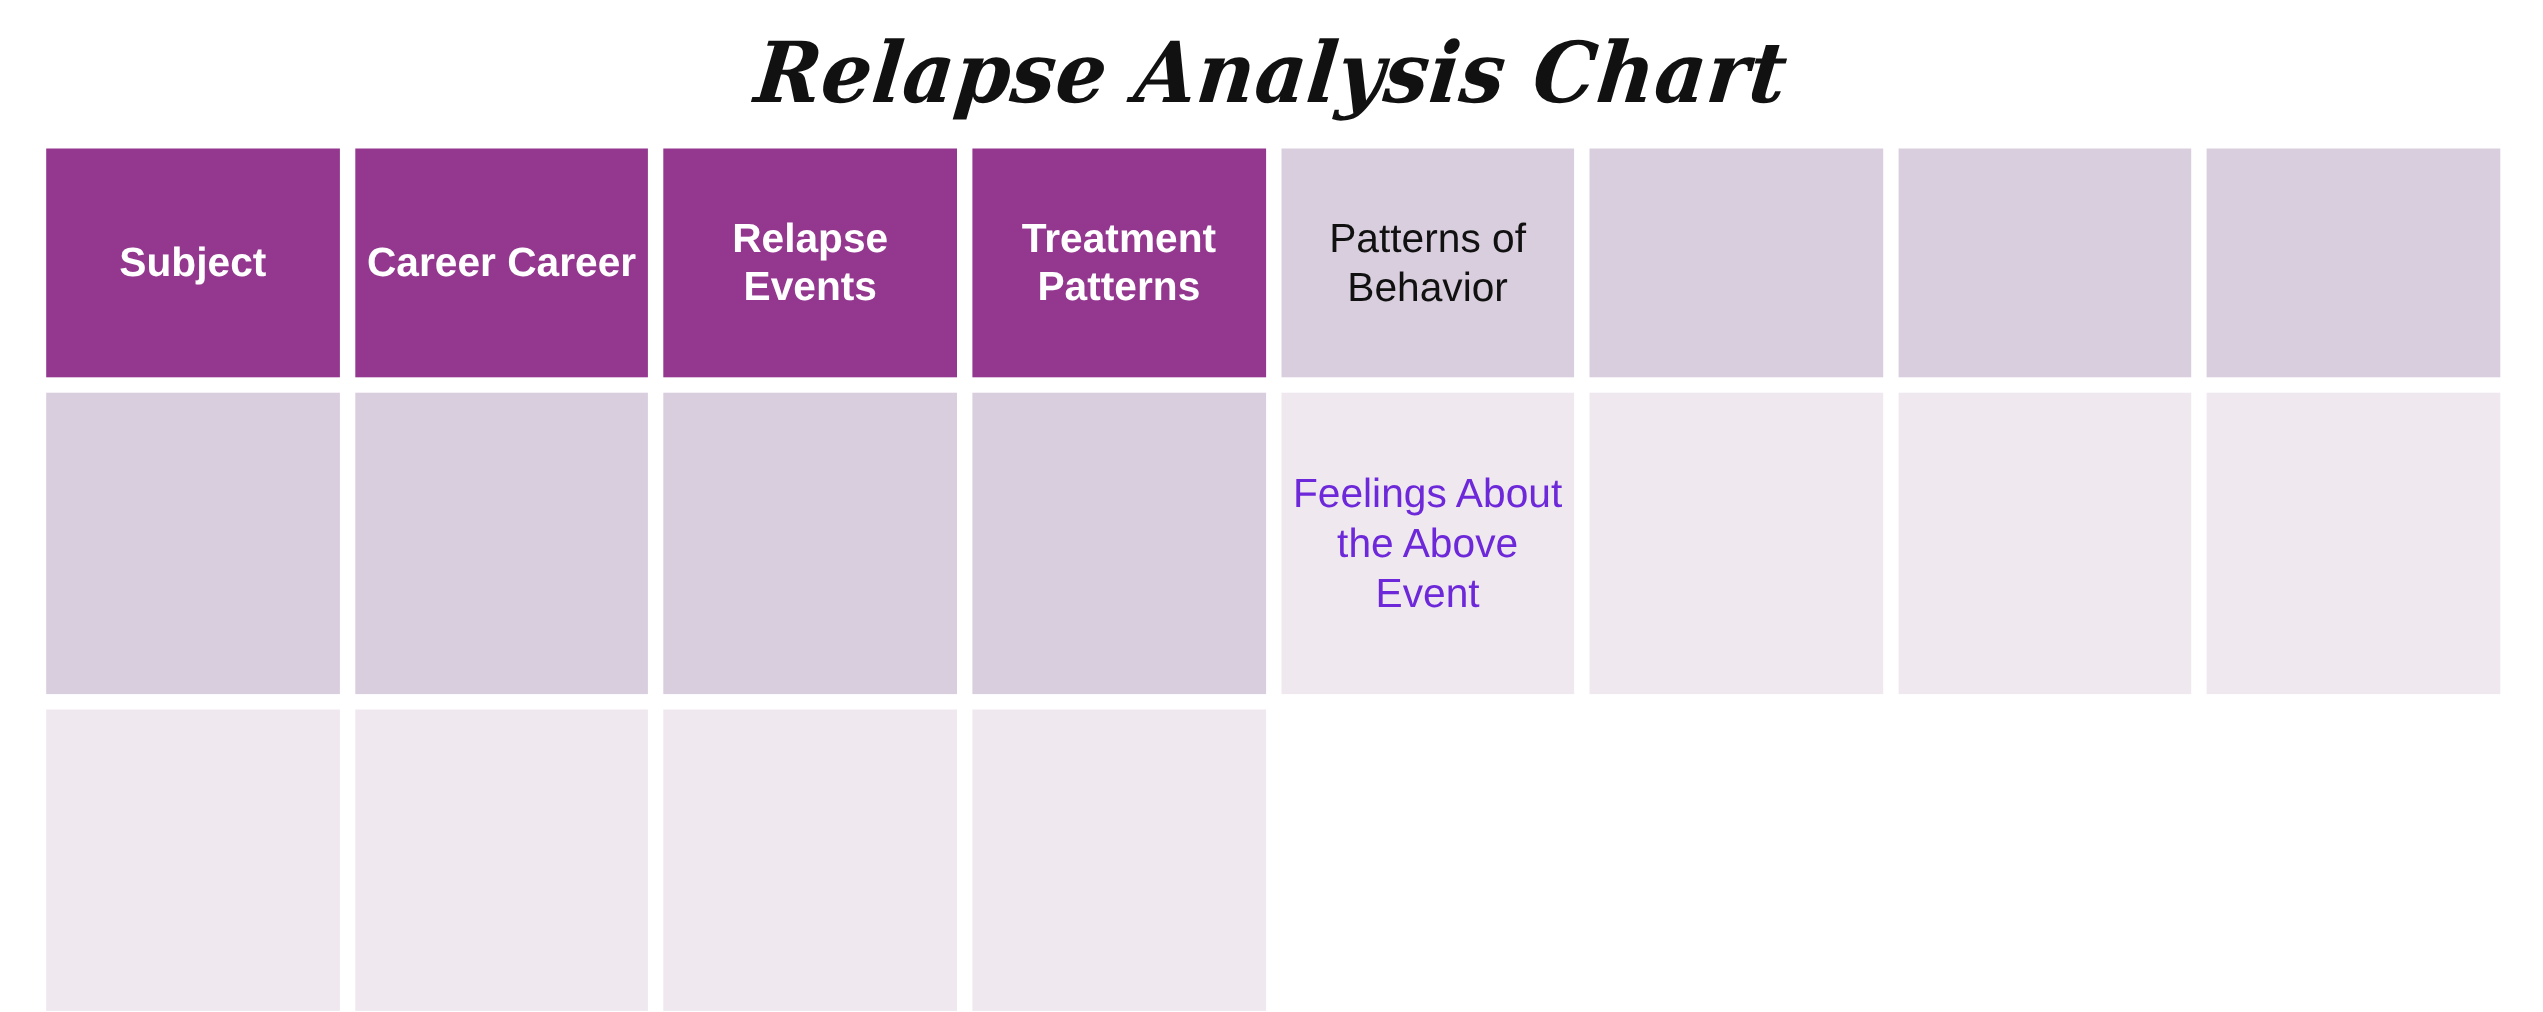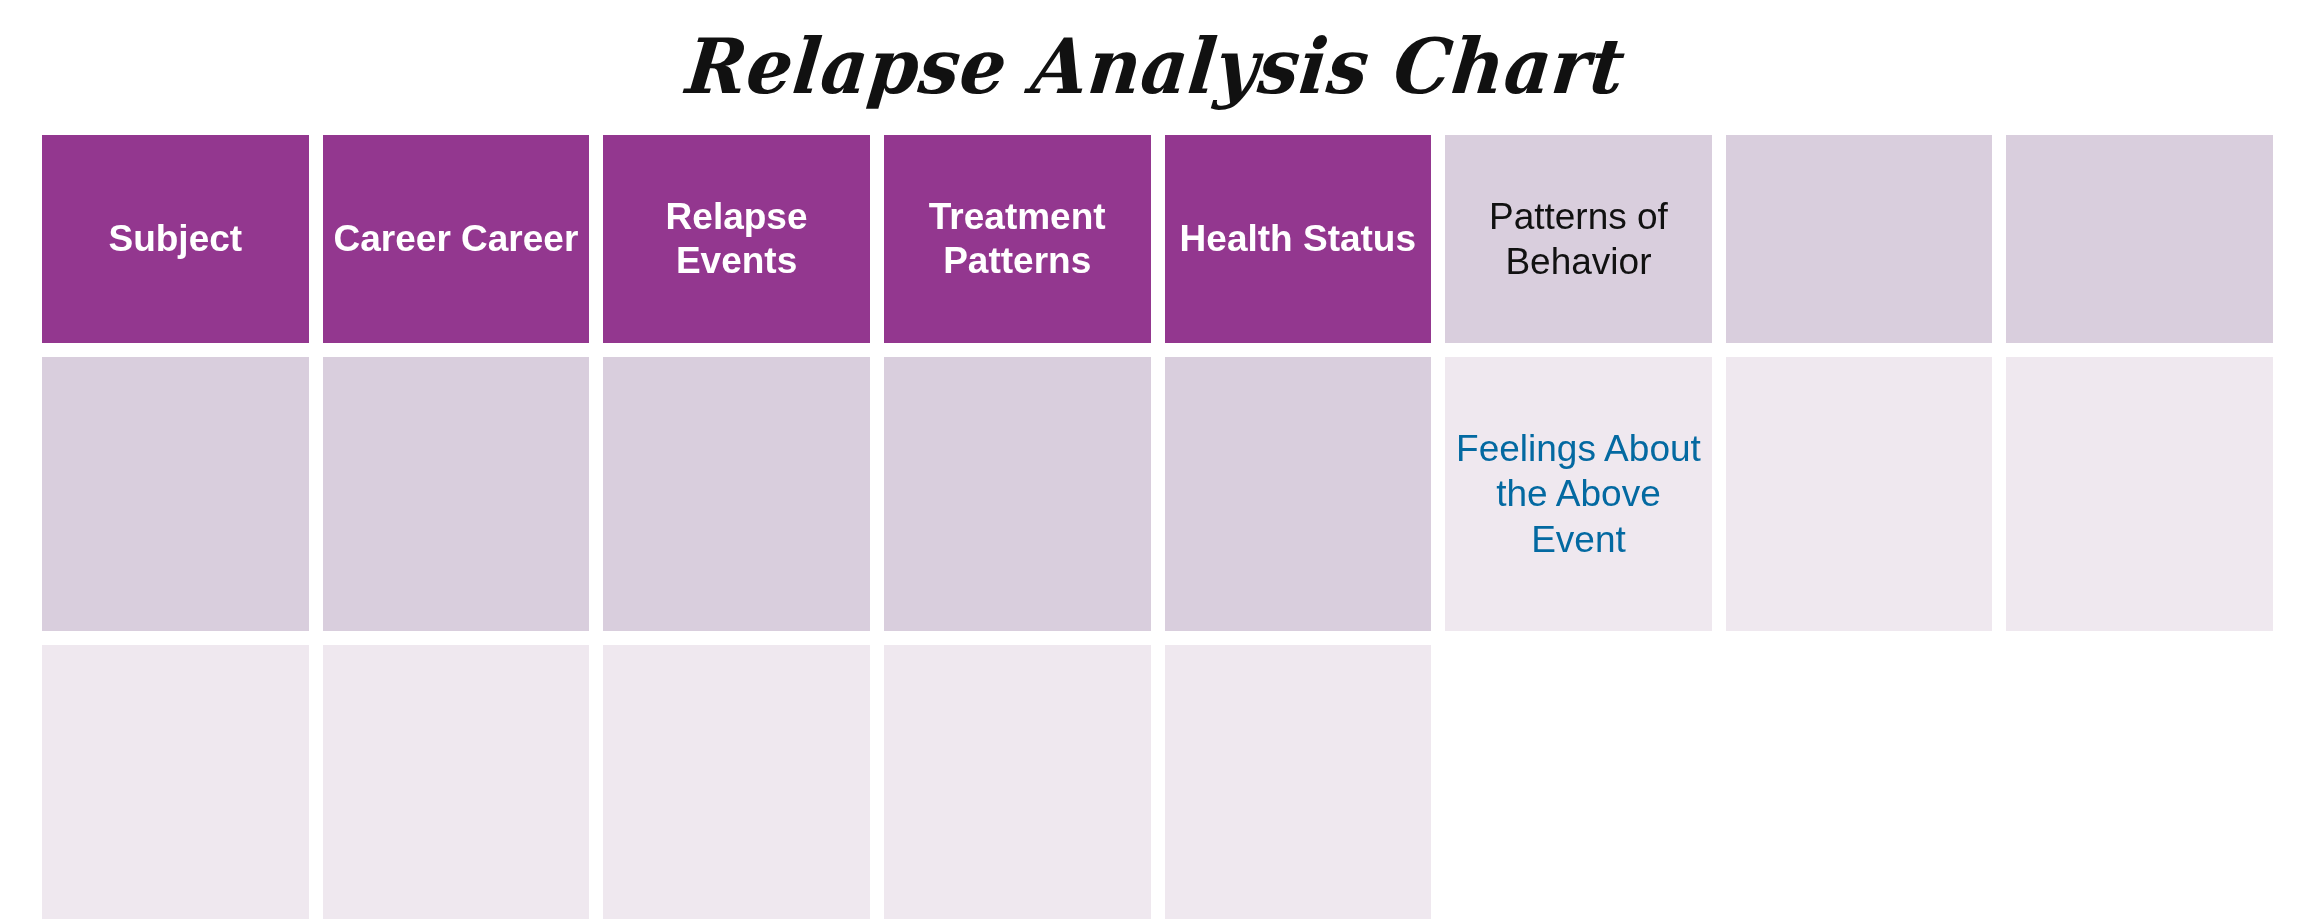--- a/index.html
+++ b/index.html
@@ -82,21 +82,21 @@
   .row1-cell {
     background: #D9CEDD;
     color: #111111;
     font-weight: 400;
     font-size: 37px;
     line-height: 1.22;
   }
 
   .row2-cell {
     background: #EFE8EF;
-    color: #0369a1;
+    color: #6d28d9;
     font-weight: 400;
     font-size: 37px;
     line-height: 1.22;
   }
 
   .cell-label {
     display: block;
     max-width: 100%;
   }
 </style>
@@ -115,23 +115,20 @@
       <span class="cell-label">Subject</span>
     </div>
     <div class="cell head-cell">
       <span class="cell-label">Career Career</span>
     </div>
     <div class="cell head-cell">
       <span class="cell-label">Relapse Events</span>
     </div>
     <div class="cell head-cell">
       <span class="cell-label">Treatment Patterns</span>
-    </div>
-    <div class="cell head-cell">
-      <span class="cell-label">Health Status</span>
     </div>
 
     <div class="cell row1-cell">
       <span class="cell-label">Patterns of Behavior</span>
     </div>
     <div class="cell row1-cell">
       <span class="cell-label"></span>
     </div>
     <div class="cell row1-cell">
       <span class="cell-label"></span>

